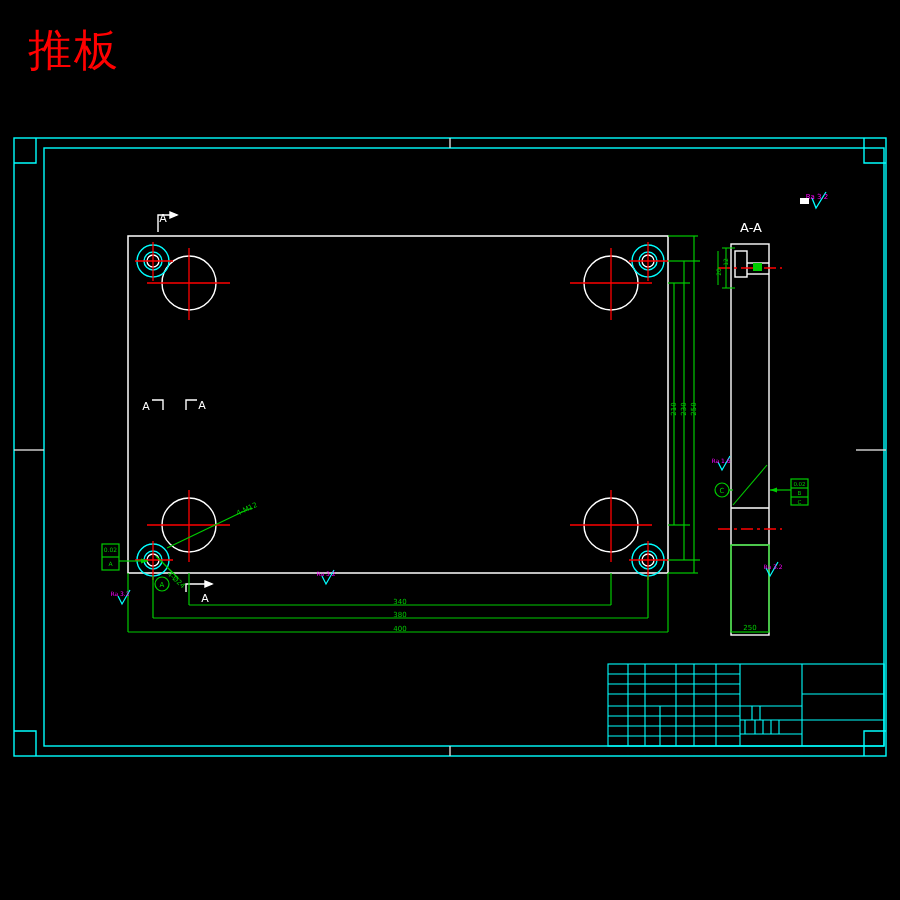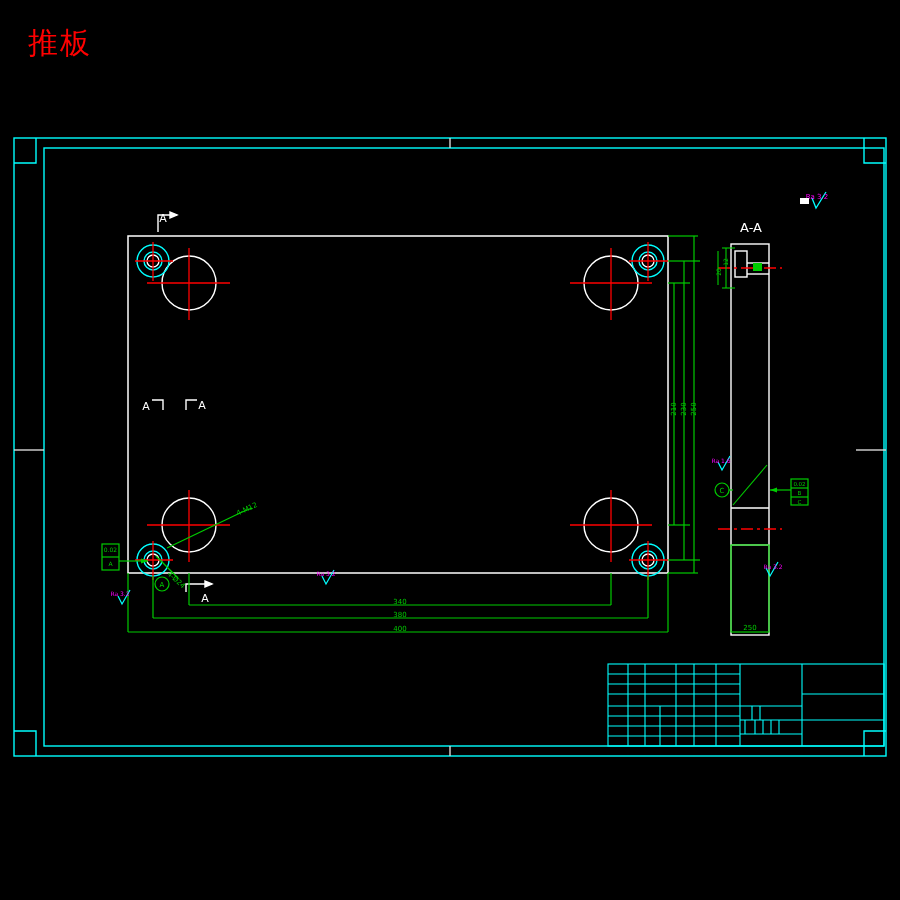--- a/index.html
+++ b/index.html
@@ -26,21 +26,21 @@
     width: 900px;
     height: 900px;
     display: block;
   }
   .title-text {
     position: absolute;
     left: 28px;
     top: 28px;
     color: #ff0000;
     font-family: "DejaVu Sans", sans-serif;
-    font-size: 30px;
+    font-size: 44px;
     font-weight: 400;
     line-height: 1;
     letter-spacing: 2px;
     white-space: nowrap;
   }
   text {
     font-family: "DejaVu Sans", sans-serif;
     dominant-baseline: middle;
   }
   .lbl-white { fill: #ffffff; }

